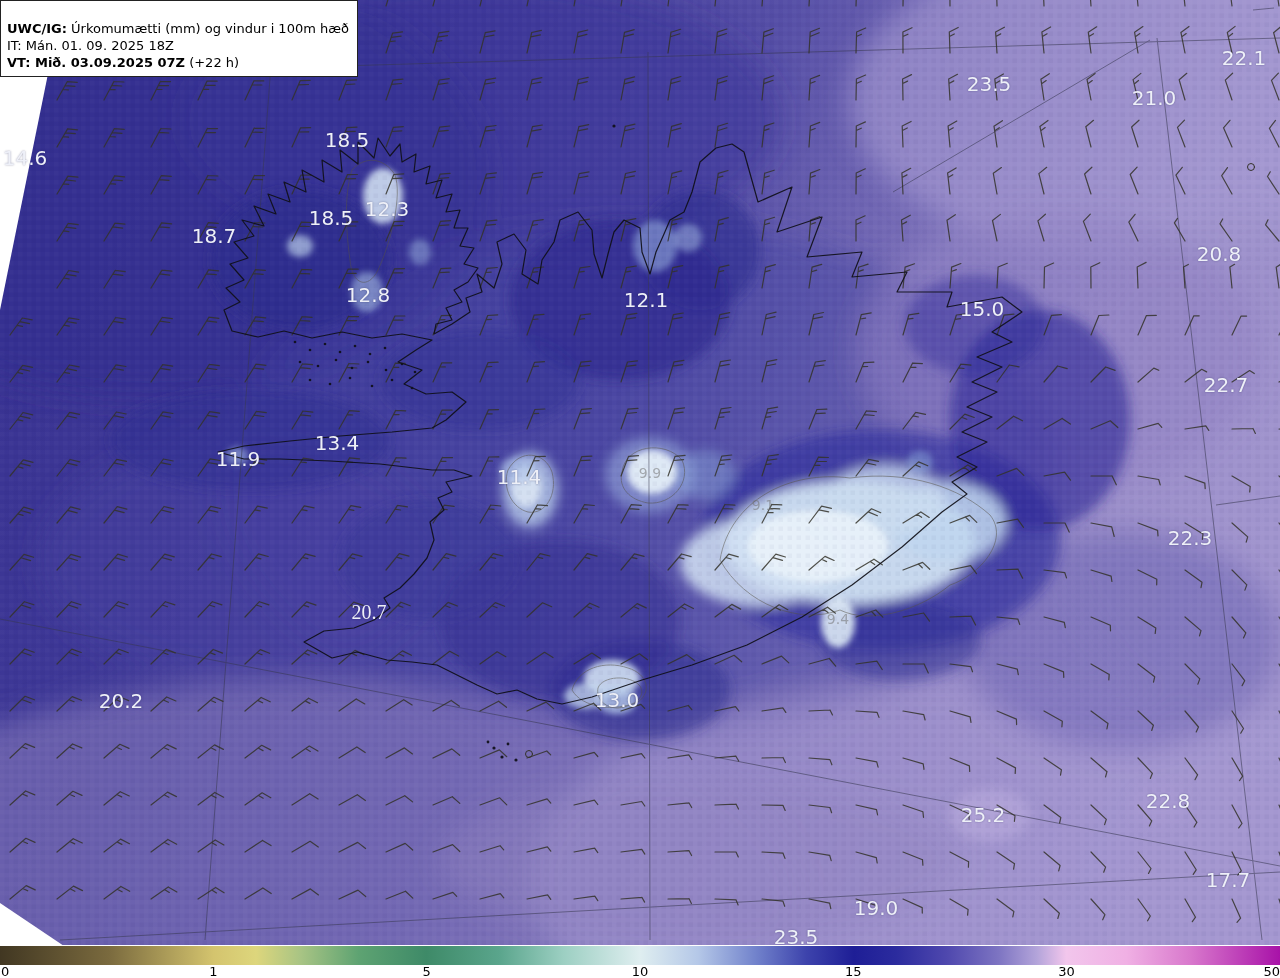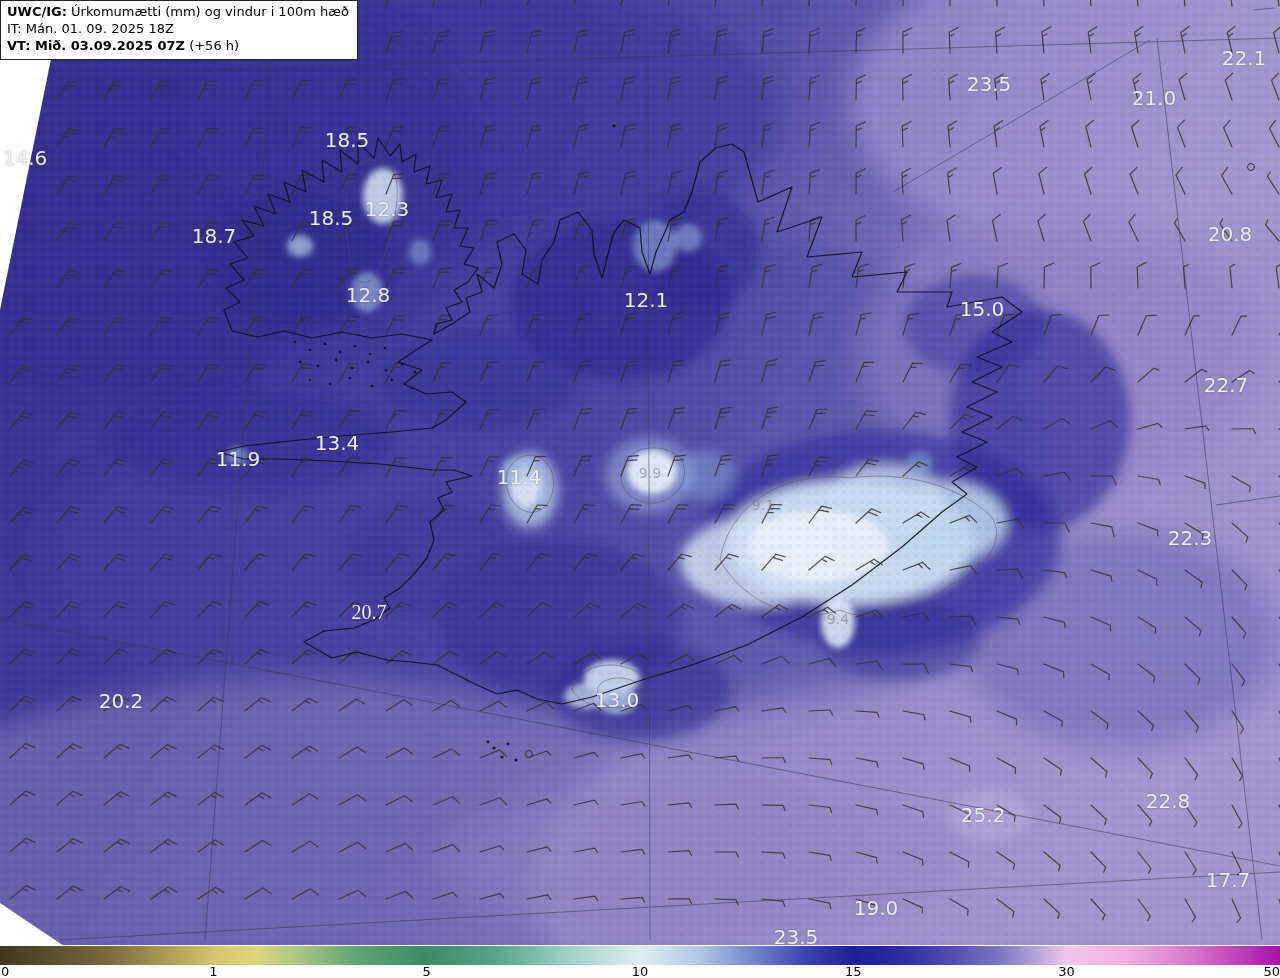--- a/index.html
+++ b/index.html
@@ -1,21 +1,21 @@
 <!DOCTYPE html>
 <html><head>
 <meta charset="utf-8">
 <style>
   html,body{margin:0;padding:0;background:#e8e8e8;}
   .stage{position:relative;width:1280px;height:978px;background:#ffffff;overflow:hidden;
          font-family:"DejaVu Sans","Liberation Sans",sans-serif;}
   .stage svg{position:absolute;left:0;top:0;}
   
   .titlebox{position:absolute;left:0;top:0;background:#ffffff;border:1px solid #222;
-            padding:3px 8px 4px 6px;font-size:13px;line-height:1.3;color:#000;z-index:30;}
+            padding:20px 8px 4px 6px;font-size:13px;line-height:1.3;color:#000;z-index:30;}
   .titlebox b{font-weight:bold;}
   
   #labels{position:absolute;inset:0;z-index:20;pointer-events:none;}
   .vlab{position:absolute;transform:translate(-50%,-50%);color:#eef0f8;font-size:20px;
         text-shadow:0 0 2px rgba(30,30,80,.45);white-space:nowrap;}
   .mlab{position:absolute;transform:translate(-50%,-50%);color:#737373;opacity:.55;font-size:14px;white-space:nowrap;}
   
   .colorbar{position:absolute;left:0;right:0;bottom:0;height:33px;background:#ffffff;z-index:25;}
   .cbar{position:absolute;left:0;top:1px;width:100%;height:19px;}
   .cticks{position:absolute;left:0;top:20px;width:100%;height:13px;}
@@ -733,21 +733,21 @@
       <span class="vlab" style="left: 347px; top: 140px;">18.5</span>
       <span class="vlab" style="left: 387px; top: 209px;">12.3</span>
       <span class="vlab" style="left: 331px; top: 218px;">18.5</span>
       <span class="vlab" style="left: 214px; top: 236px;">18.7</span>
       <span class="vlab" style="left: 368px; top: 295px;">12.8</span>
       <span class="vlab" style="left: 646px; top: 300px;">12.1</span>
       <span class="vlab" style="left: 982px; top: 309px;">15.0</span>
       <span class="vlab" style="left: 989px; top: 84px;">23.5</span>
       <span class="vlab" style="left: 1154px; top: 98px;">21.0</span>
       <span class="vlab" style="left: 1244px; top: 58px;">22.1</span>
-      <span class="vlab" style="left: 1219px; top: 234px; margin-left: 11px;">20.8</span>
+      <span class="vlab" style="left: 1219px; top: 254px;">20.8</span>
       <span class="vlab" style="left: 1226px; top: 385px;">22.7</span>
       <span class="vlab" style="left: 337px; top: 443px;">13.4</span>
       <span class="vlab" style="left: 238px; top: 459px;">11.9</span>
       <span class="vlab" style="left: 519px; top: 477px;">11.4</span>
       <span class="vlab" style="left: 1190px; top: 538px;">22.3</span>
       <span class="vlab" style="left: 369px; top: 612px; font-family: Liberation Serif, serif;">20.7</span>
       <span class="vlab" style="left: 121px; top: 701px;">20.2</span>
       <span class="vlab" style="left: 617px; top: 700px;">13.0</span>
       <span class="vlab" style="left: 983px; top: 815px;">25.2</span>
       <span class="vlab" style="left: 1168px; top: 801px;">22.8</span>
@@ -755,21 +755,21 @@
       <span class="vlab" style="left: 876px; top: 908px;">19.0</span>
       <span class="vlab" style="left: 796px; top: 937px;">23.5</span>
       <span class="mlab" style="left: 650px; top: 473px;">9.9</span>
       <span class="mlab" style="left: 763px; top: 505px;">9.1</span>
       <span class="mlab" style="left: 838px; top: 619px;">9.4</span>
     </div>
 
   <div class="titlebox">
     <div><b>UWC/IG:</b><span> Úrkomumætti (mm) og vindur i 100m hæð</span></div>
     <div>IT: Mán. 01. 09. 2025 18Z</div>
-    <div><b>VT: Mið. 03.09.2025 07Z</b><span> (+56 h)</span></div>
+    <div><b>VT: Mið. 03.09.2025 07Z</b><span> (+22 h)</span></div>
   </div>
 
   <div class="colorbar">
     <div class="cbar" id="cbar" style="background: linear-gradient(to right, rgb(65, 55, 34) 0%, rgb(122, 106, 62) 8.5%, rgb(212, 196, 110) 16.7%, rgb(221, 214, 124) 20%, rgb(168, 196, 132) 23.5%, rgb(94, 163, 114) 28%, rgb(62, 138, 104) 33.3%, rgb(90, 165, 140) 39%, rgb(156, 207, 194) 44%, rgb(223, 238, 240) 50%, rgb(181, 200, 232) 54.5%, rgb(114, 131, 204) 59%, rgb(61, 67, 172) 63%, rgb(30, 30, 150) 66.7%, rgb(43, 43, 158) 70%, rgb(79, 72, 174) 74%, rgb(125, 116, 194) 78%, rgb(179, 164, 218) 81%, rgb(242, 198, 236) 83.3%, rgb(240, 176, 228) 88%, rgb(216, 120, 204) 93%, rgb(168, 18, 168) 100%);"></div>
     <div class="cticks" id="cticks">
         <span class="ctick first" style="left: 0%;">0</span>
         <span class="ctick" style="left: 16.67%;">1</span>
         <span class="ctick" style="left: 33.33%;">5</span>
         <span class="ctick" style="left: 50%;">10</span>
         <span class="ctick" style="left: 66.67%;">15</span>

